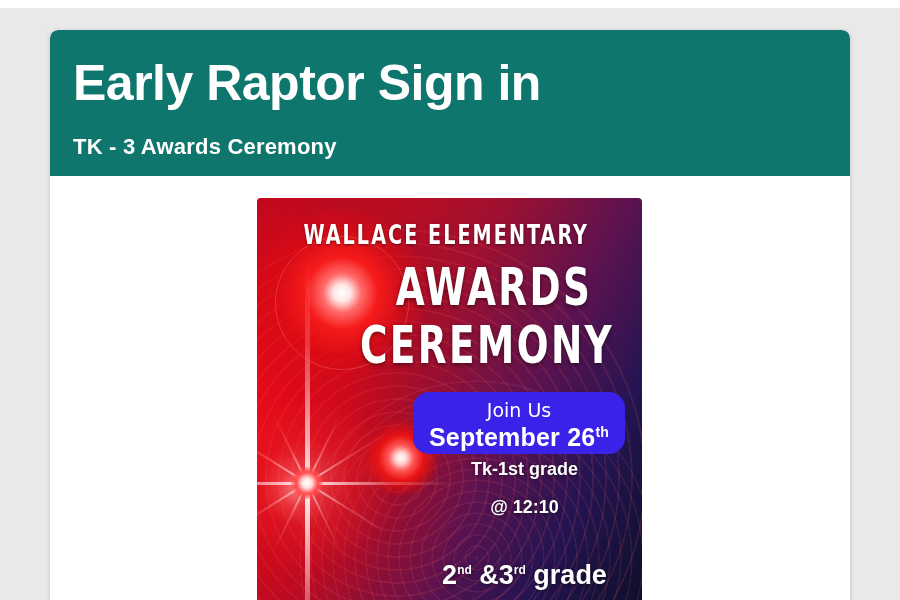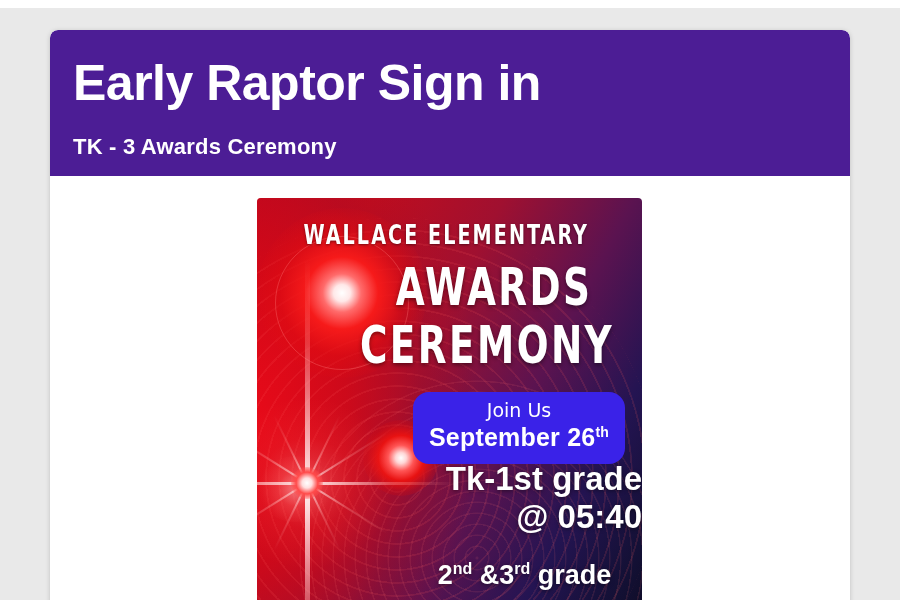--- a/index.html
+++ b/index.html
@@ -45,21 +45,21 @@
     overflow: hidden;
   }
 
   
   .card-header {
     position: absolute;
     left: 0;
     top: 0;
     width: 800px;
     height: 146px;
-    background: #4c1d95;
+    background: #0f766e;
     border-radius: 8px 8px 0 0;
     padding: 22px 0 0 23px;
   }
 
   .header-title {
     color: #ffffff;
     font-size: 50px;
     font-weight: bold;
     line-height: 62px;
     letter-spacing: -0.5px;
@@ -369,21 +369,21 @@
     line-height: 58px;
     transform-origin: 50% 50%;
   }
 
   
   .join-badge {
     position: absolute;
     left: 156px;
     top: 194px;
     width: 212px;
-    height: 72px;
+    height: 62px;
     background: #3a22e8;
     border-radius: 16px;
     color: #ffffff;
     text-align: center;
     padding-top: 6px;
   }
 
   .join-line1 {
     font-family: "DejaVu Sans", sans-serif;
     font-size: 19px;
@@ -401,46 +401,46 @@
 
   .join-line2 sup {
     font-size: 14px;
     vertical-align: super;
     line-height: 0;
   }
 
   .grade-block-1 {
     position: absolute;
     left: 150px;
-    top: 262px;
+    top: 252px;
     width: 235px;
-    text-align: right;
-    color: #ffffff;
-    font-size: 33px;
+    text-align: center;
+    color: #ffffff;
+    font-size: 18px;
     font-weight: bold;
     line-height: 38px;
     text-shadow: 0 1px 4px rgba(0,0,0,0.5);
   }
 
   .grade-block-2 {
     position: absolute;
     left: 150px;
     top: 358px;
     width: 235px;
     text-align: center;
     color: #ffffff;
     font-size: 27px;
     font-weight: bold;
     line-height: 38px;
     text-shadow: 0 1px 4px rgba(0,0,0,0.5);
     white-space: nowrap;
   }
 
   .grade-block-2 sup {
-    font-size: 16px;
+    font-size: 12px;
     vertical-align: super;
     line-height: 0;
   }
 </style>
 </head>
 <body>
 
 <div class="page">
   <div class="page-bg"></div>
 
@@ -487,21 +487,21 @@
 
             <div class="join-badge">
               <div class="join-line1">Join Us</div>
               <div class="join-line2">
                 <span>September 26</span><sup>th</sup>
               </div>
             </div>
 
             <div class="grade-block-1">
               <div>Tk-1st grade</div>
-              <div>@ 05:40</div>
+              <div>@ 12:10</div>
             </div>
 
             <div class="grade-block-2">
               <span>2</span><sup>nd</sup>
               <span>&amp;</span><span>3</span><sup>rd</sup>
               <span>grade</span>
             </div>
 
           </div>
         </div>

